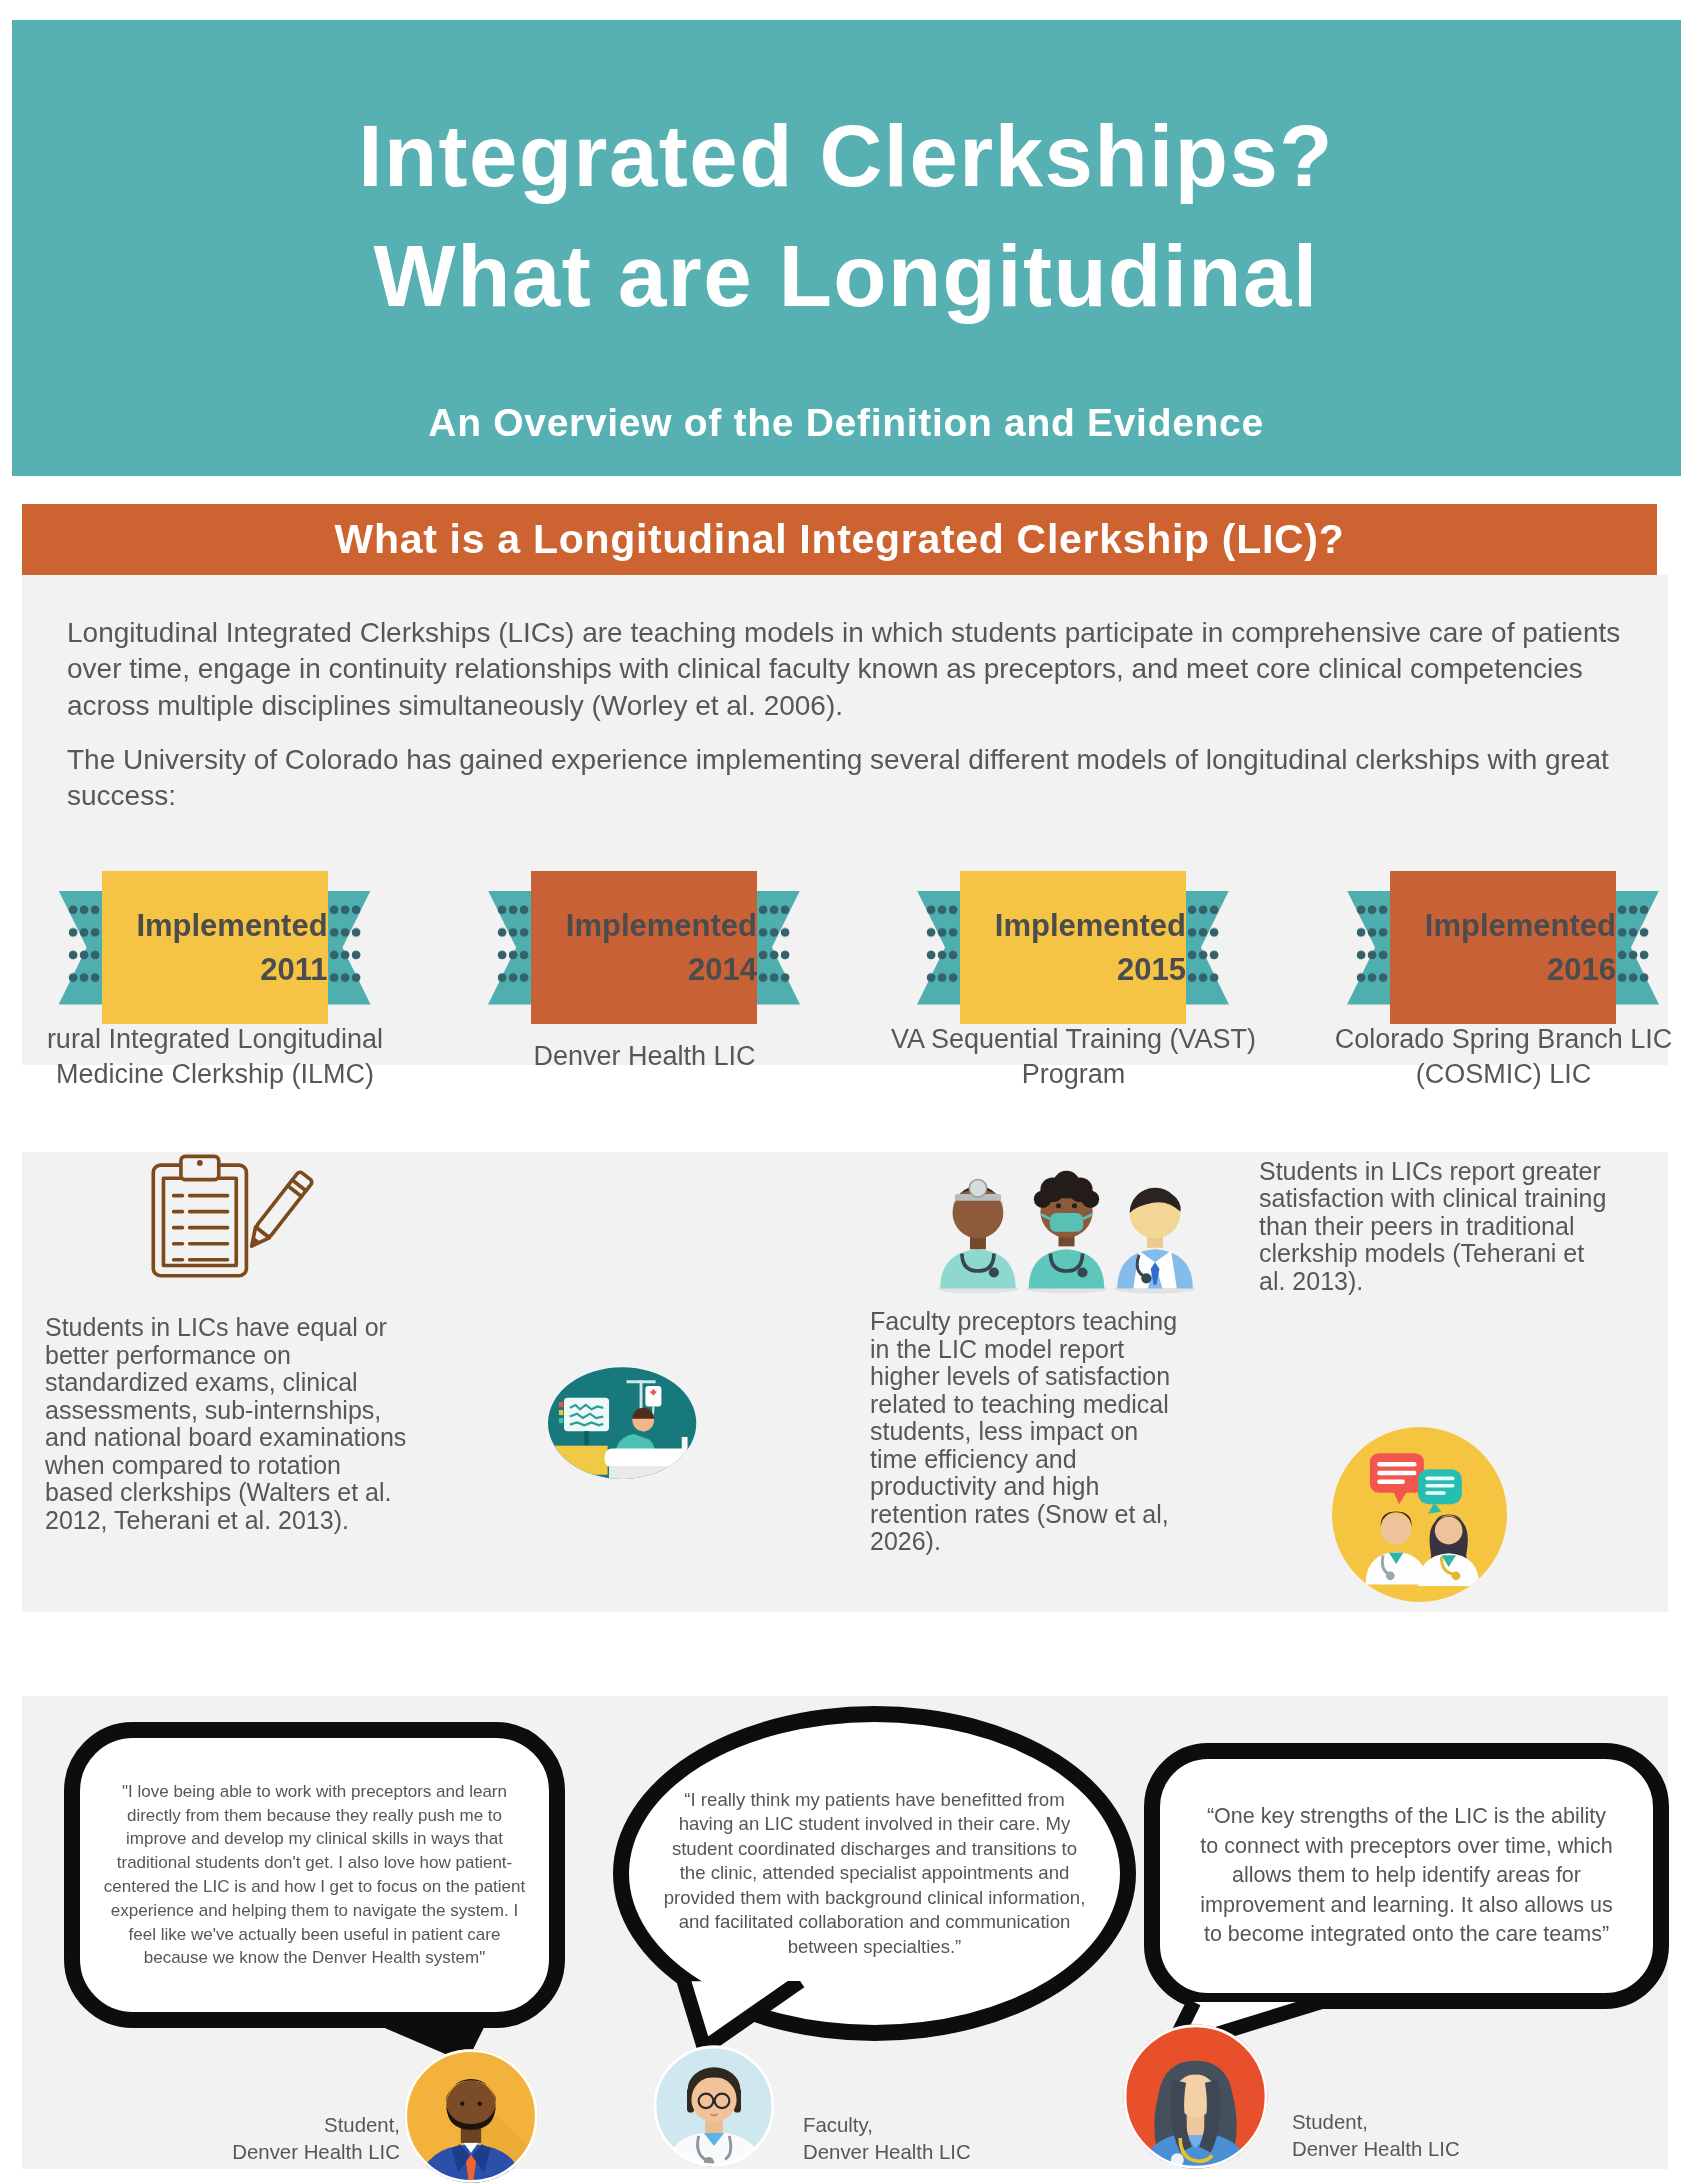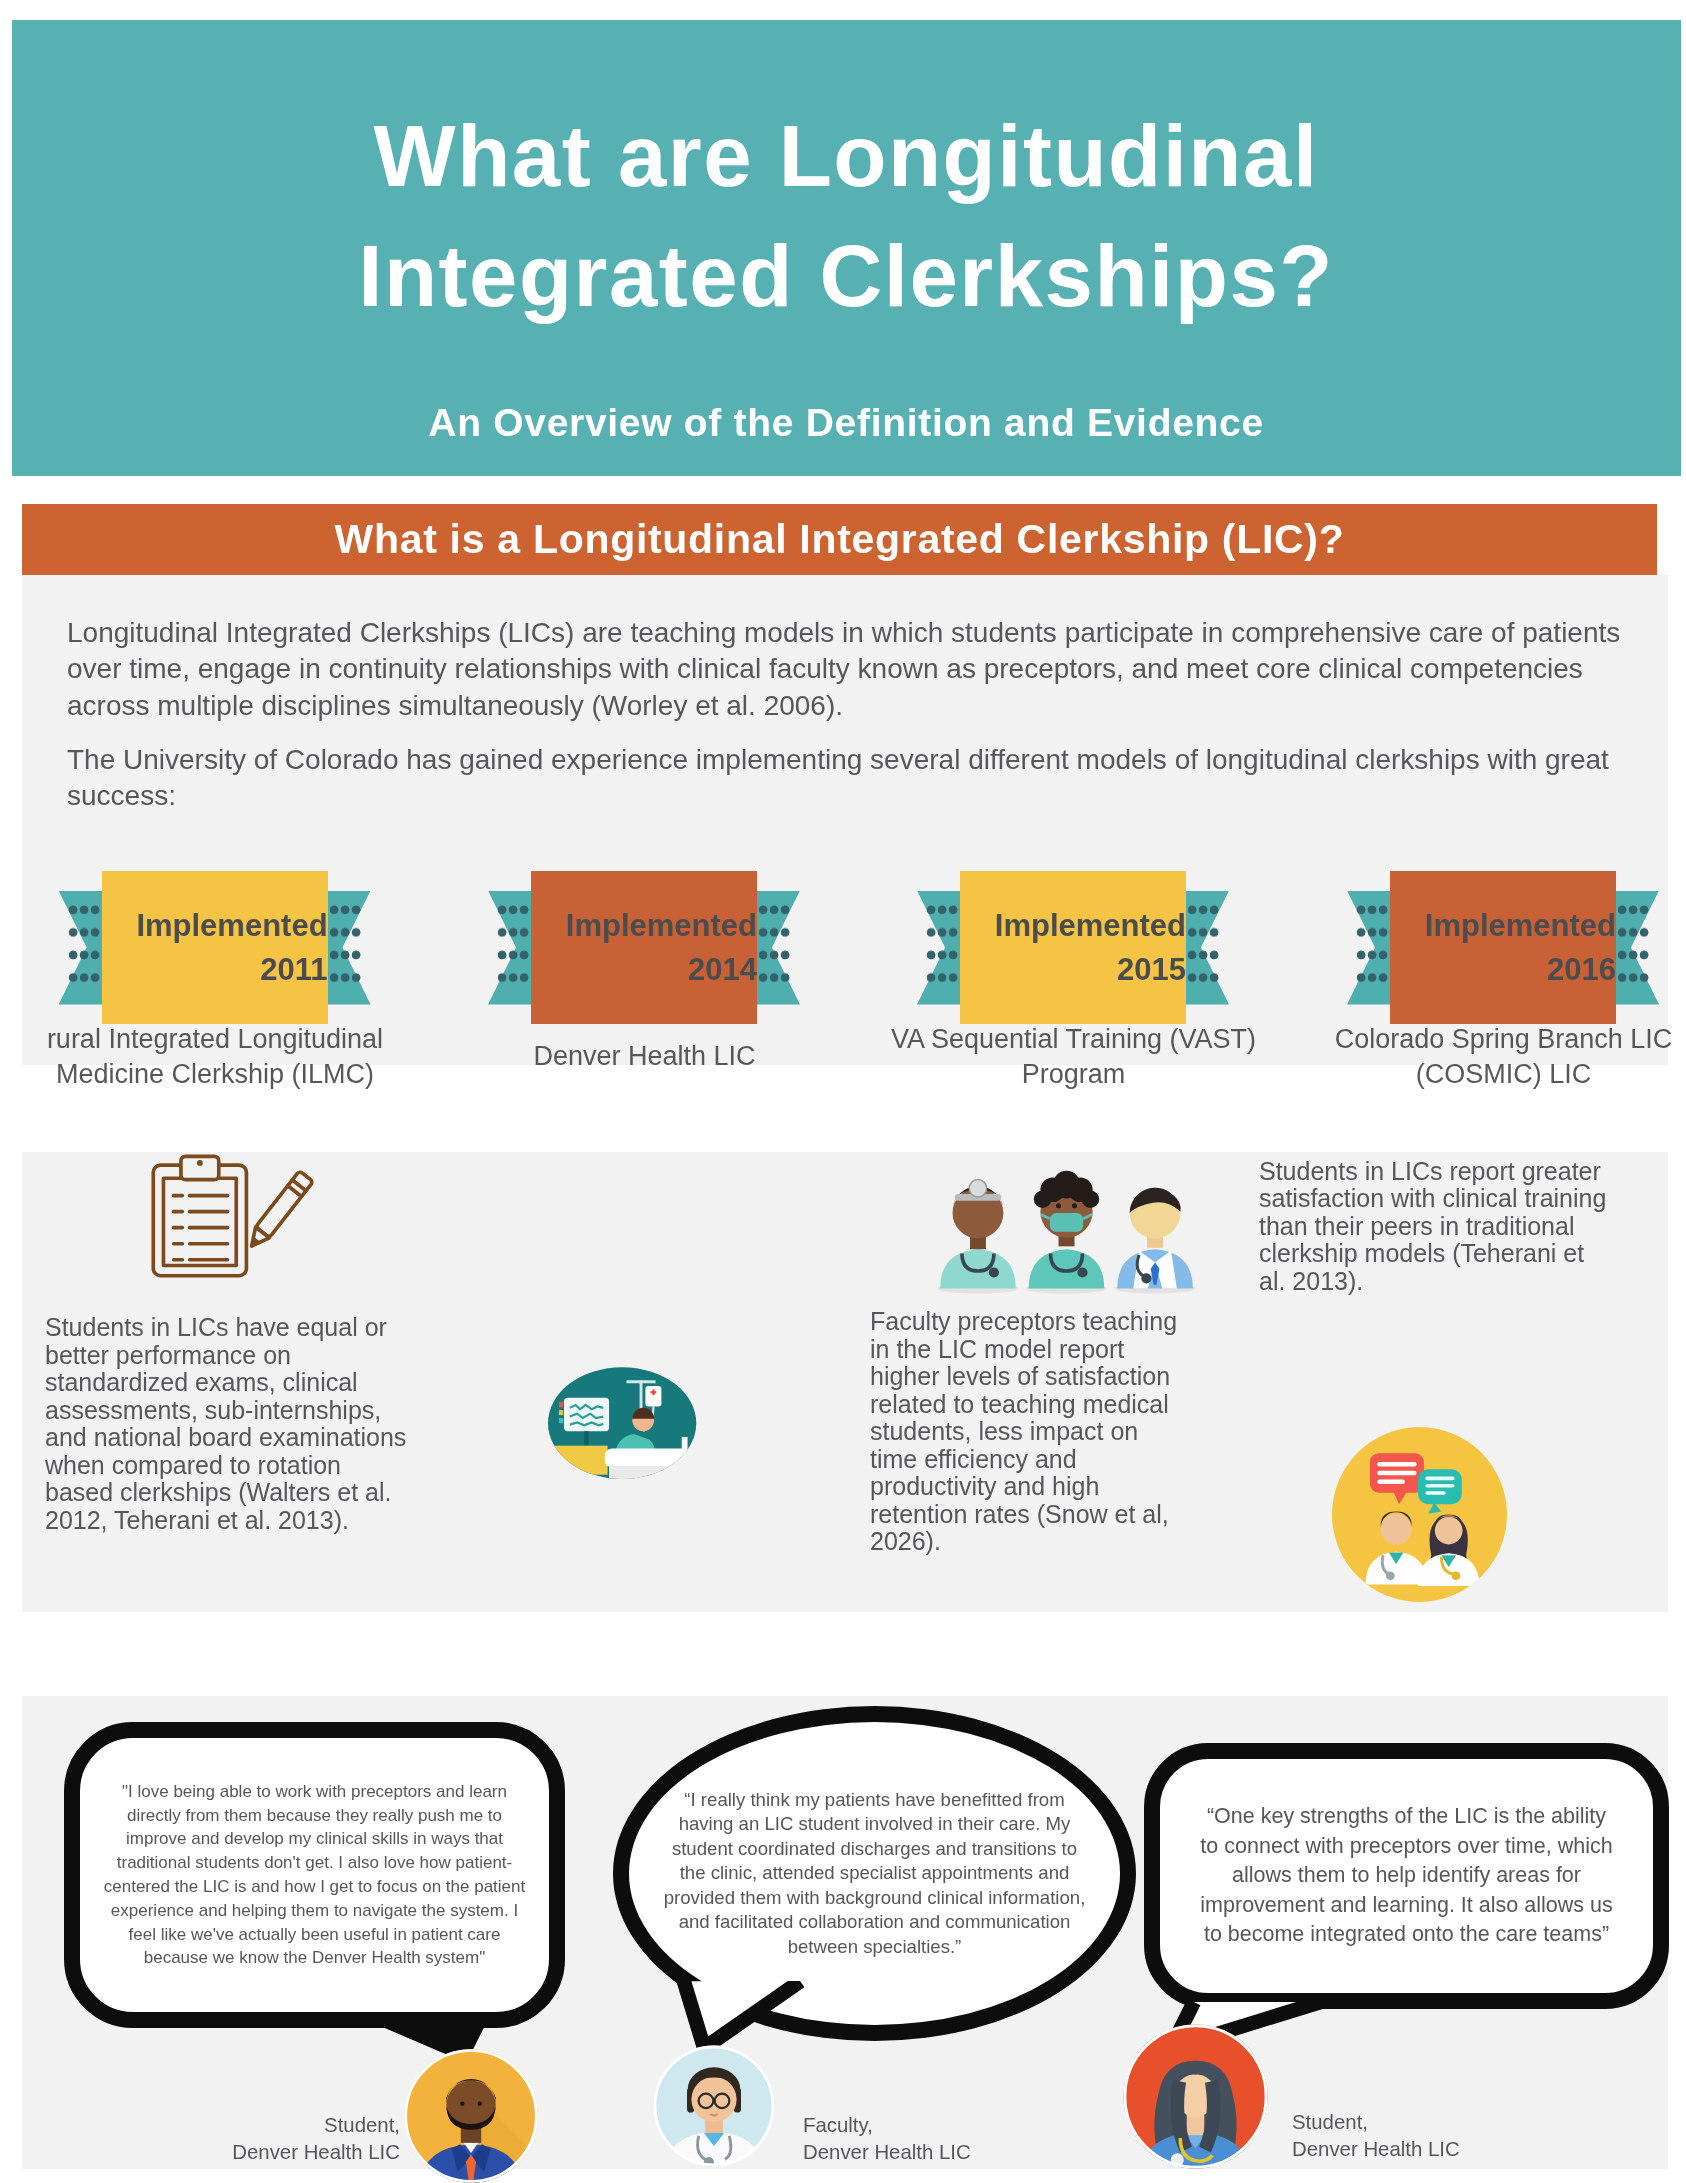--- a/index.html
+++ b/index.html
@@ -66,22 +66,22 @@
   #who-2{left:781px;top:416px;text-align:left;}
   #who-3{left:1270px;top:413px;text-align:left;}
 </style>
 </head>
 <body>
 
 <div id="canvas">
 
   <div class="header">
     <div class="main-title">
+      <div>Integrated Clerkships?</div>
       <div>What are Longitudinal</div>
-      <div>Integrated Clerkships?</div>
     </div>
     <div class="subtitle">An Overview of the Definition and Evidence</div>
   </div>
 
   <div class="banner" id="banner-def">What is a Longitudinal Integrated Clerkship (LIC)?</div>
 
   <div class="graysec" id="sec-def">
     <div class="para" id="def-p1">Longitudinal Integrated Clerkships (LICs) are teaching models in which students participate in comprehensive care of patients over time, engage in continuity relationships with clinical faculty known as preceptors, and meet core clinical competencies across multiple disciplines simultaneously (Worley et al. 2006).</div>
     <div class="para" id="def-p2">The University of Colorado has gained experience implementing several different models of longitudinal clerkships with great success:</div>
 

